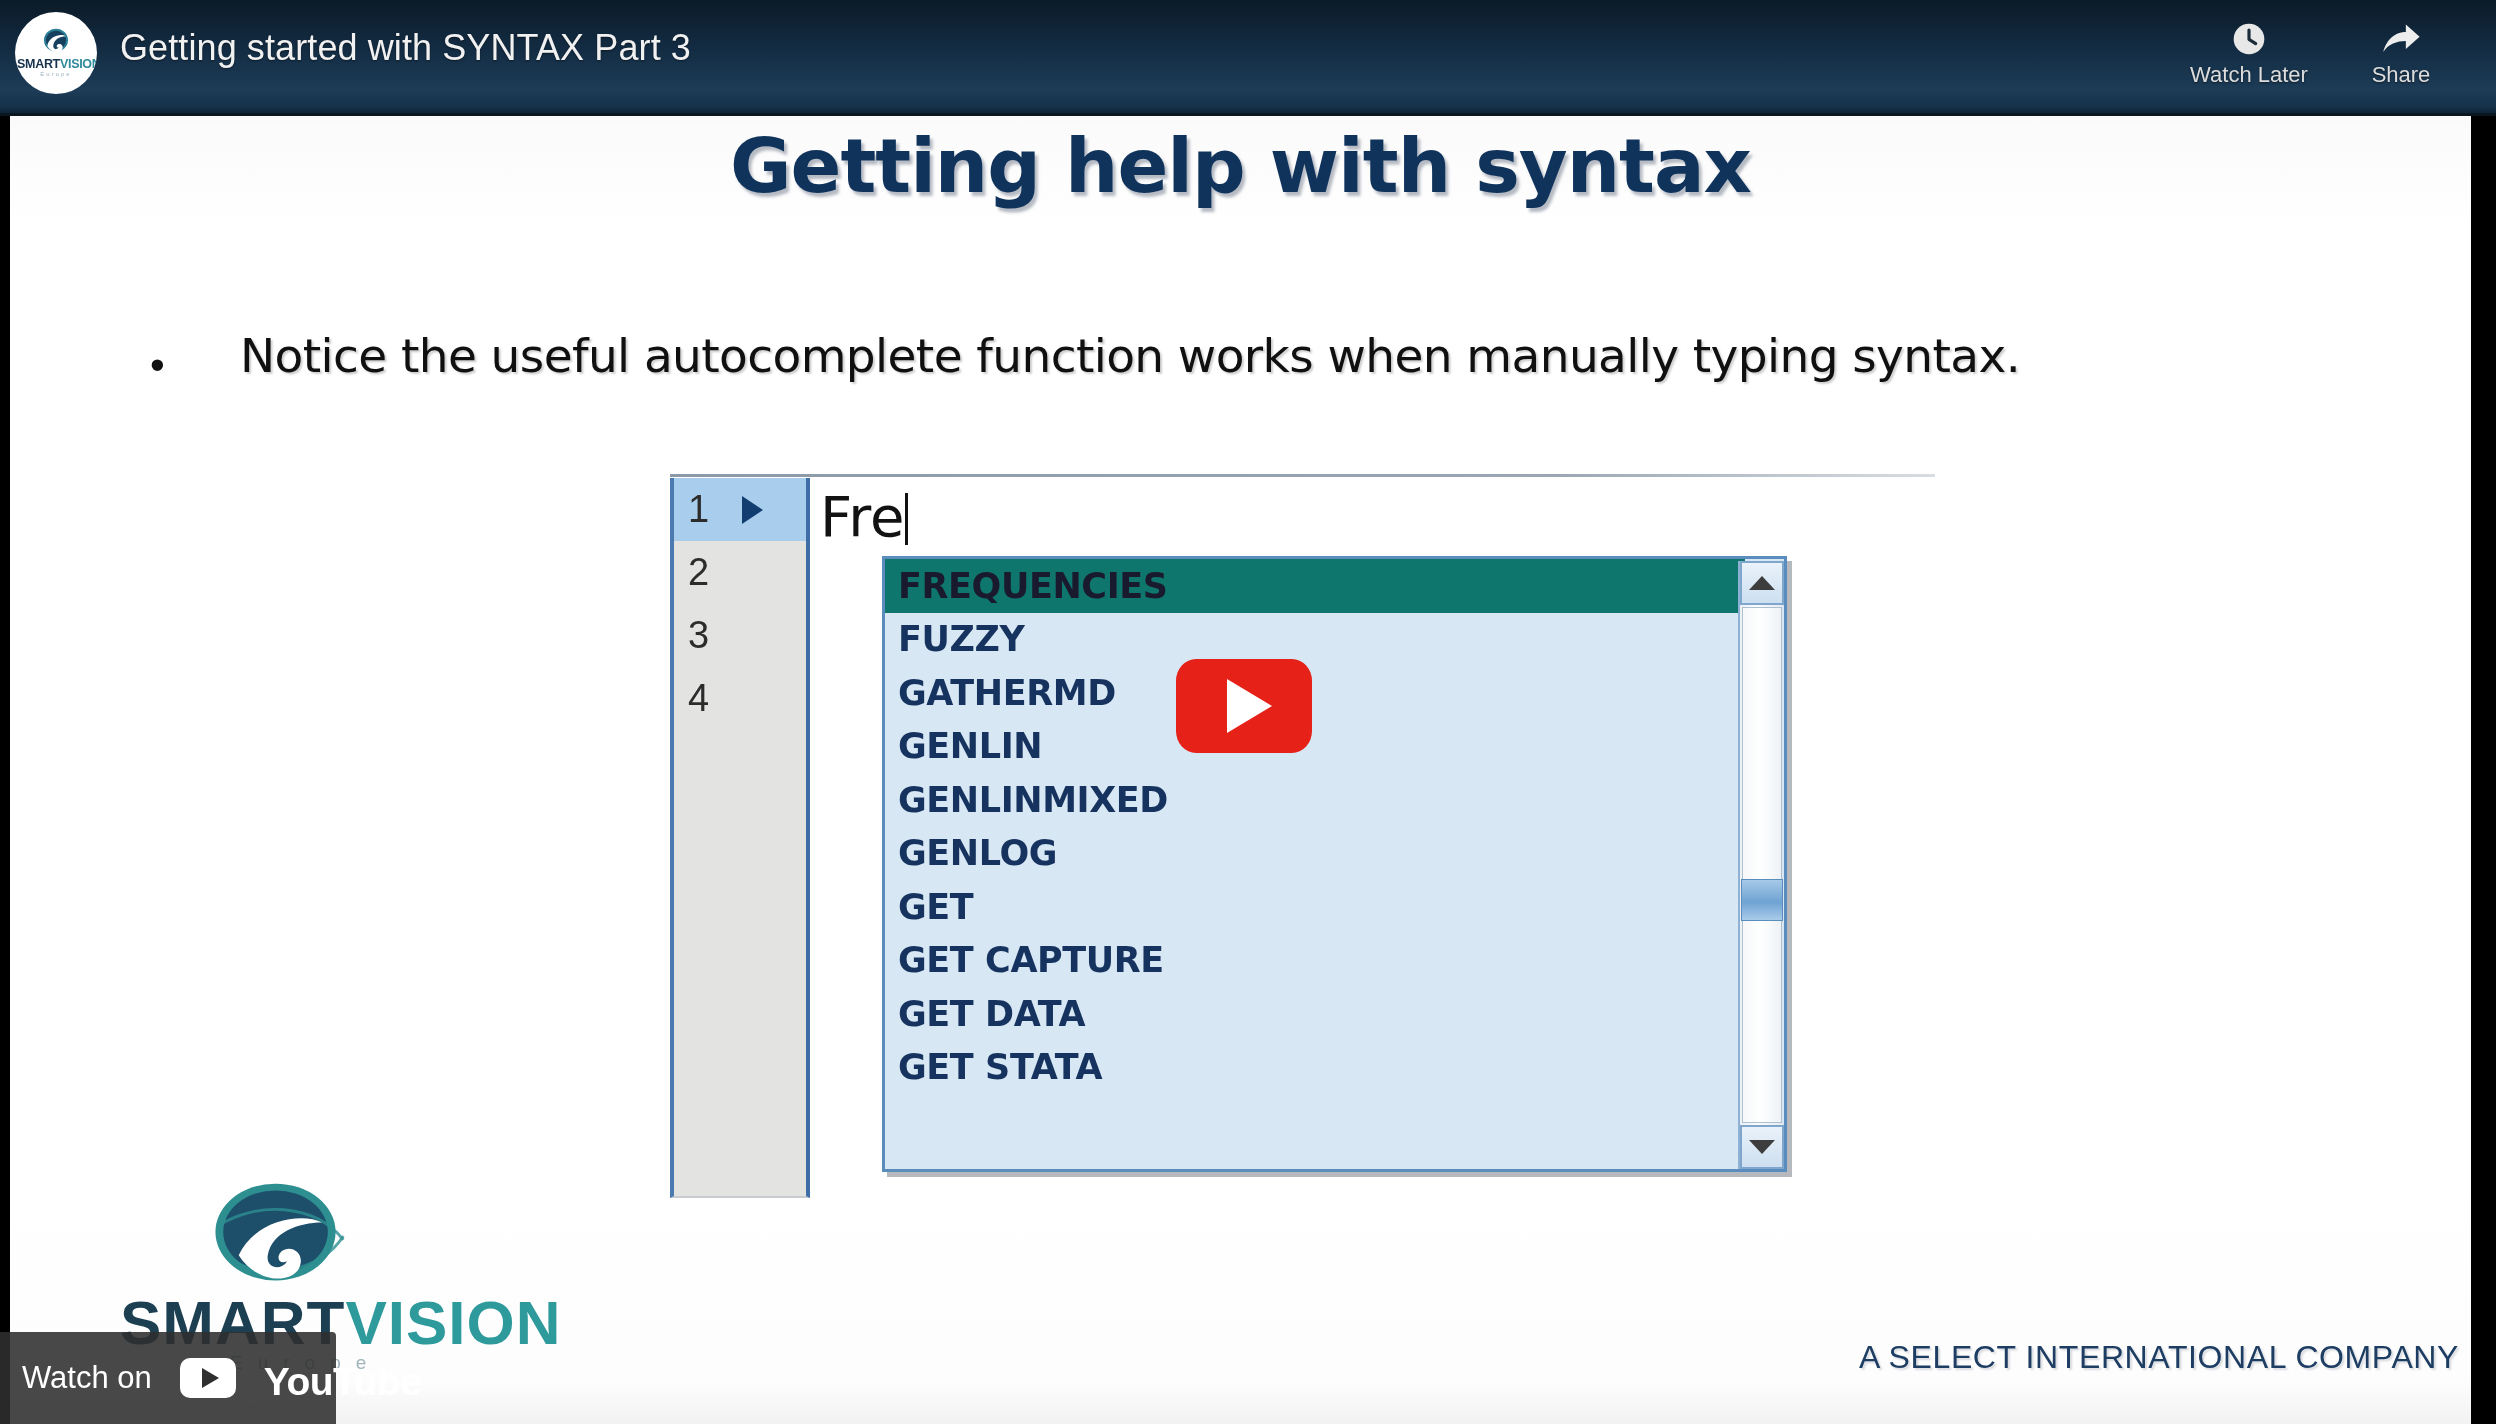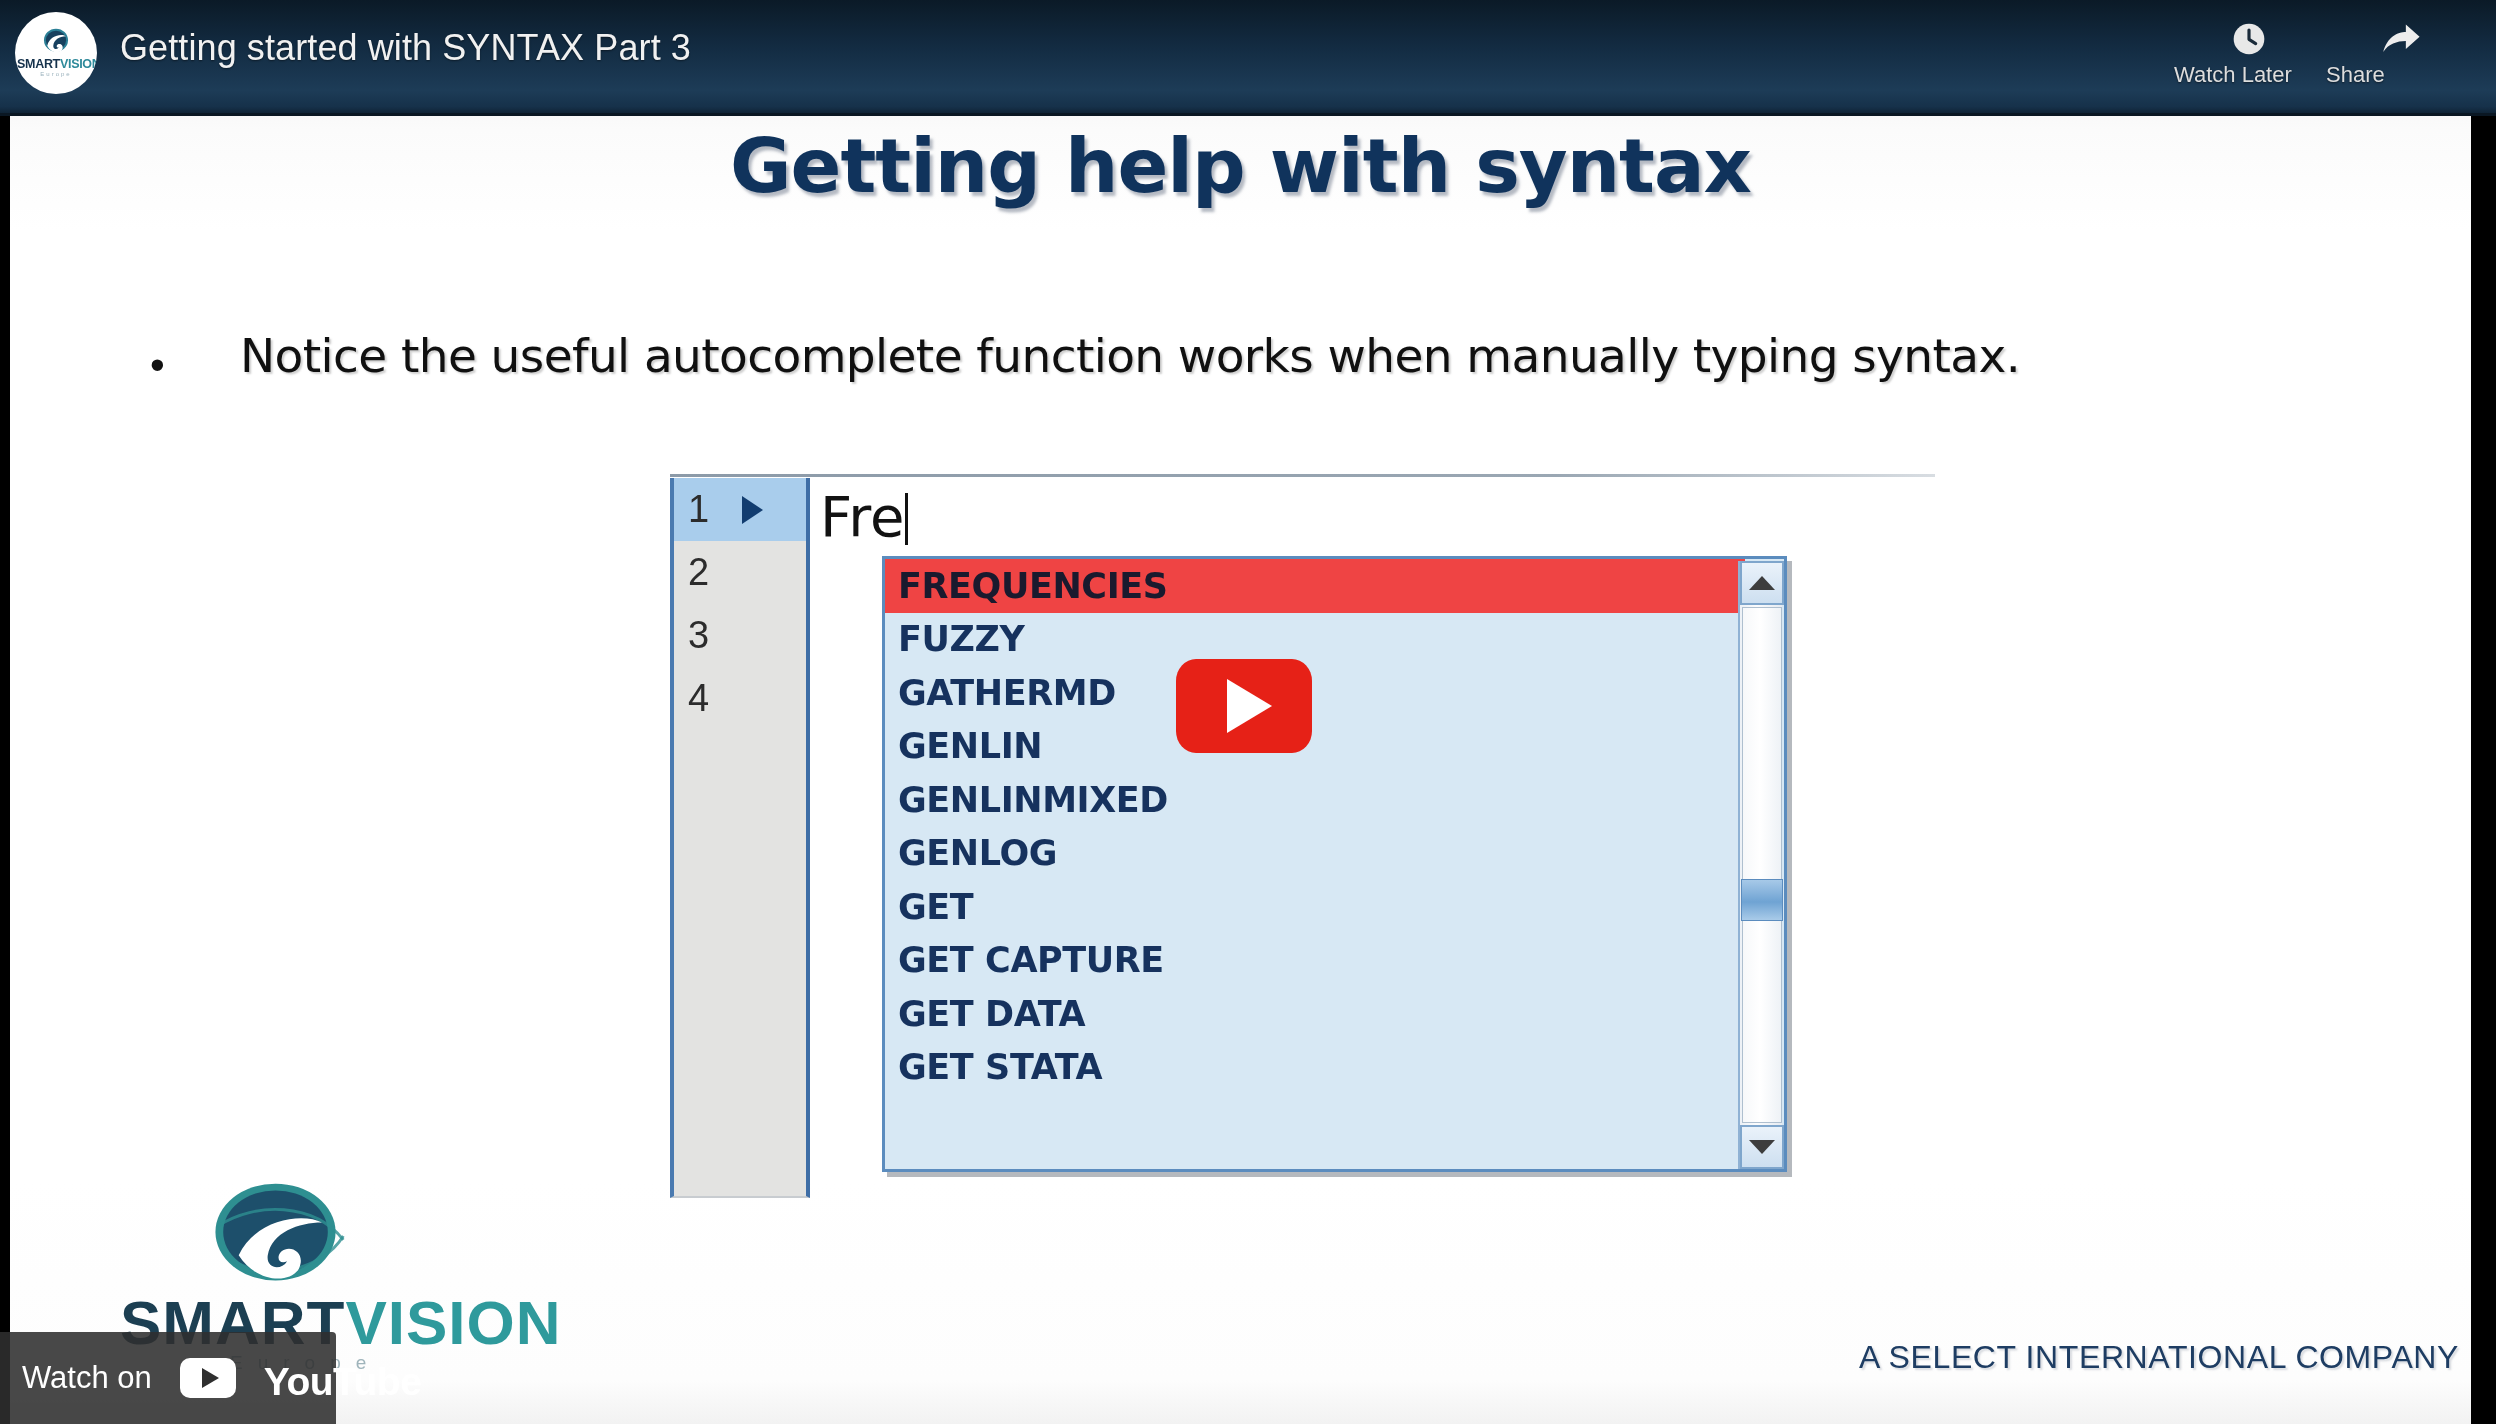--- a/index.html
+++ b/index.html
@@ -105,20 +105,21 @@
     font-weight: 400;
     white-space: nowrap;
     letter-spacing: 0.1px;
     text-shadow: 0 1px 2px rgba(0,0,0,.45);
   }
 
   .topbtn {
     position: absolute;
     top: 16px;
     width: 150px;
+    text-align: center;
     color: #e8e8e8;
     cursor: pointer;
   }
   .topbtn .glyph {
     height: 46px;
     display: flex;
     align-items: center;
     justify-content: center;
   }
   .topbtn .lbl {
@@ -264,21 +265,21 @@
     padding-left: 13px;
     font-family: "DejaVu Sans", sans-serif;
     font-size: 35px;
     font-weight: 700;
     color: #16325e;
     letter-spacing: -0.4px;
     white-space: nowrap;
     cursor: pointer;
   }
   .ac-item.selected {
-    background: #ef4444;
+    background: #0f766e;
     color: #1a1a2e;
   }
 
   #ac-scrollbar {
     position: absolute;
     right: 2px; top: 2px;
     width: 44px;
     height: 608px;
     background: linear-gradient(to right, #ecf1f6, #fbfcfd 40%, #e6ebf1);
     border-left: 2px solid #8fb2d4;

